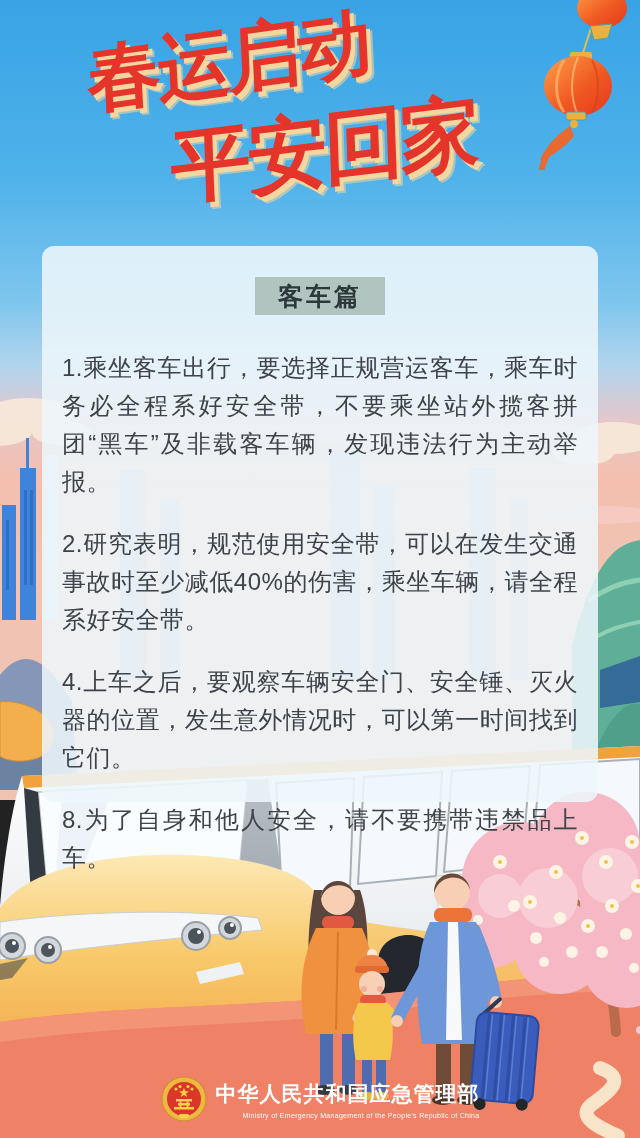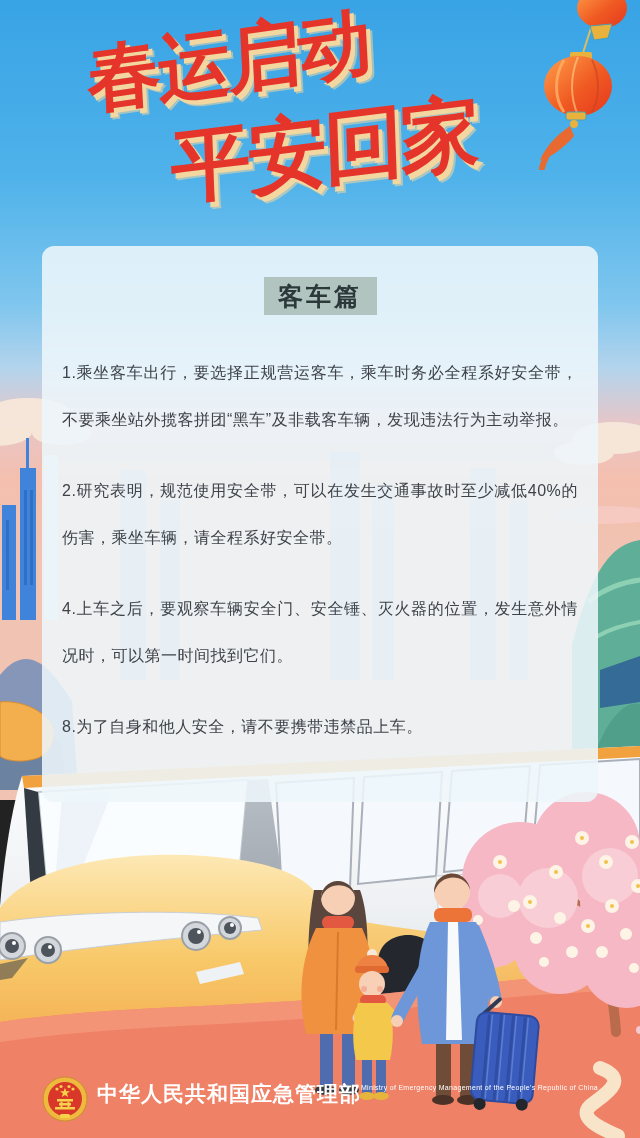--- a/index.html
+++ b/index.html
@@ -21,37 +21,37 @@
     transform:rotate(-7deg) skewX(-5deg);}
   
   .lanterns{position:absolute;top:0;right:0;width:120px;height:170px;}
   
   .card{
     position:absolute;left:42px;top:246px;width:556px;height:556px;
     background:rgba(237,246,250,.88);border-radius:12px;
     box-sizing:border-box;padding:0 20px 10px 20px;
   }
   .badge{
-    width:113px;height:38px;margin:31px auto 0 auto;
+    width:130px;height:38px;margin:31px auto 0 auto;
     background:#b2c4c0;color:#2c393b;
     font-size:25px;font-weight:700;letter-spacing:3px;
     display:flex;align-items:center;justify-content:center;
   }
   .tip{
-    margin:24px 0 0 0;font-size:16px;line-height:47px;color:#3e434a;
+    margin:24px 0 0 0;font-size:24px;line-height:38px;color:#3e434a;
     font-weight:500;text-align:justify;letter-spacing:.5px;
   }
   .tip:first-of-type{margin-top:34px;}
   
   .footer{
     position:absolute;left:0;top:1076px;width:100%;
     display:flex;justify-content:center;align-items:flex-start;gap:9px;
   }
   .footer .emblem{width:46px;height:46px;flex:0 0 auto;}
-  .footer .org{display:flex;flex-direction:row;align-items:flex-start;padding-top:4px;}
+  .footer .org{display:flex;flex-direction:column;align-items:flex-end;padding-top:4px;}
   .footer .org-cn{color:#fff;font-size:21px;font-weight:700;letter-spacing:1px;white-space:nowrap;}
   .footer .org-en{color:#fff;font-size:7px;letter-spacing:.3px;margin-top:4px;white-space:nowrap;}
 </style>
 </head>
 <body>
 
 <div class="poster">
 
   <svg class="scene" viewBox="0 0 640 1138" width="640" height="1138" aria-hidden="true">
     <defs>

